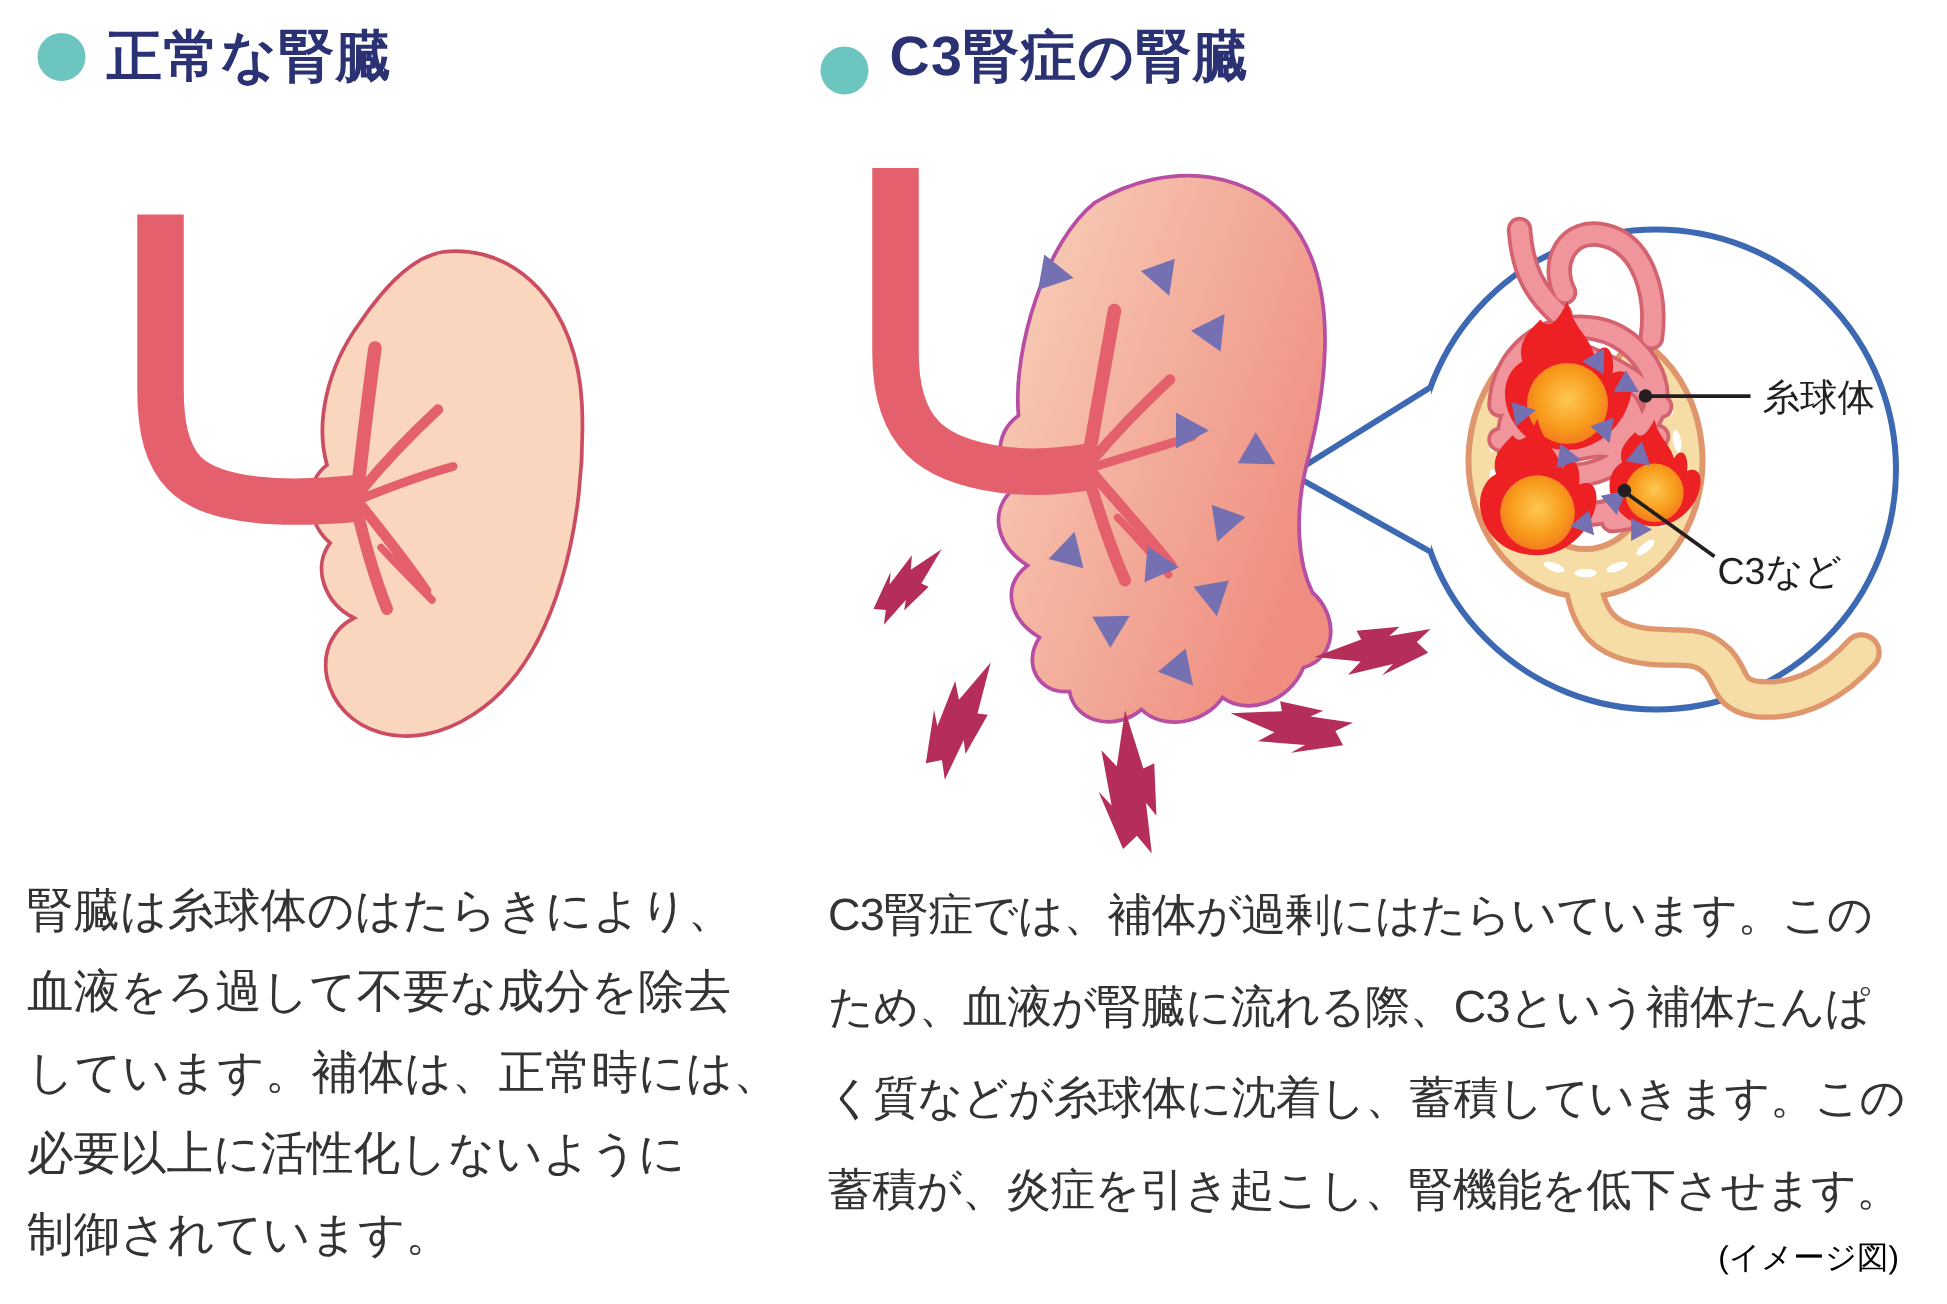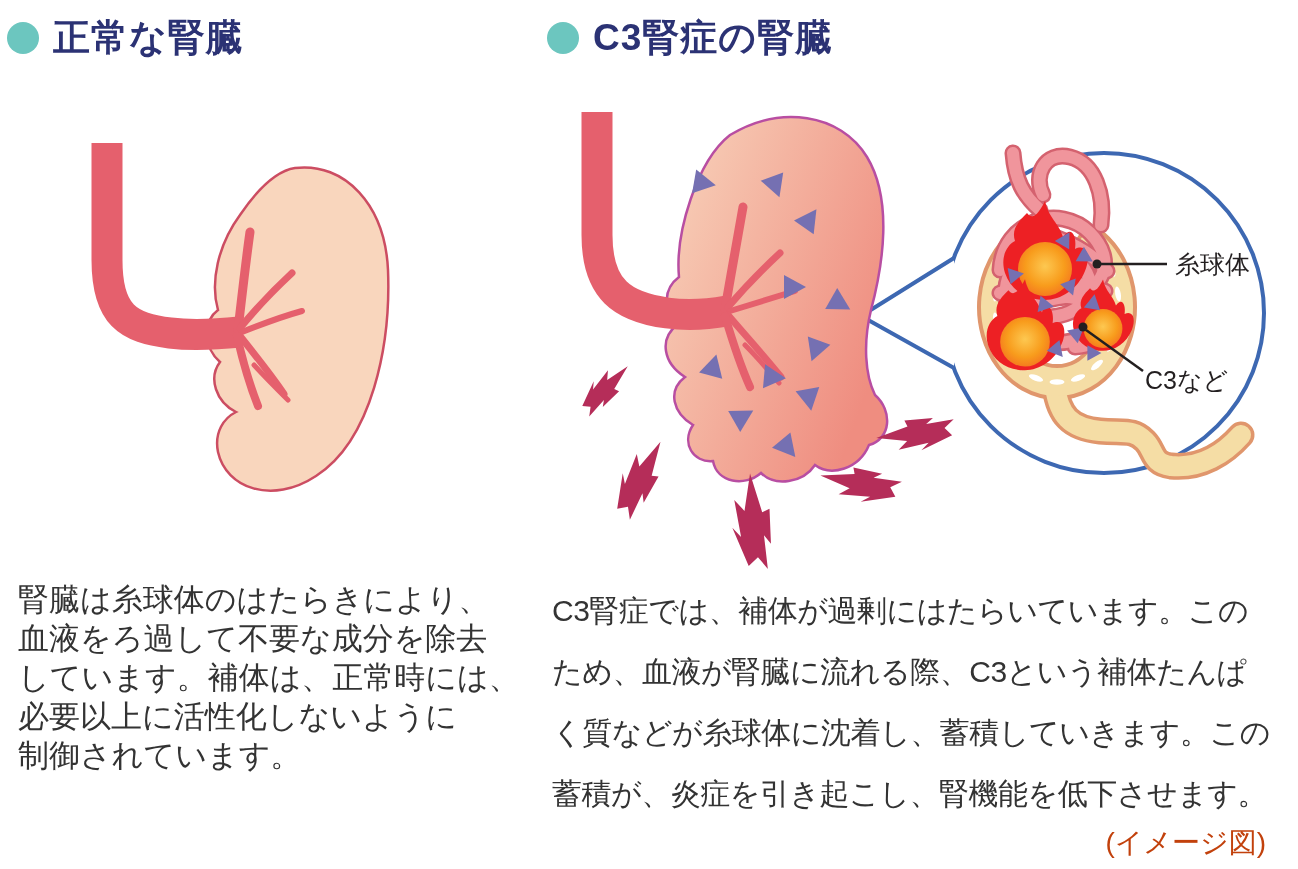--- a/index.html
+++ b/index.html
@@ -3,28 +3,28 @@
 <meta charset="utf-8">
 <style>
   html,body{margin:0;padding:0;background:#ffffff;}
   .page{
     position:relative;width:1298px;height:869px;background:#ffffff;overflow:hidden;
     font-family:"Liberation Sans",sans-serif;
   }
   .heading-row{position:absolute;display:flex;align-items:center;gap:14px;}
   .heading-row .bullet{width:32px;height:32px;border-radius:50%;background:#6cc6bf;flex:0 0 auto;}
   .heading-row .htext{font-size:37px;font-weight:700;color:#2b3274;letter-spacing:1px;white-space:nowrap;}
-  .left-heading{left:7px;top:13px;justify-content:flex-end;}
-  .right-heading{left:547px;top:13px;}
+  .left-heading{left:25px;top:13px;justify-content:flex-end;}
+  .right-heading{left:547px;top:13px;align-items:flex-end;}
   .body-text{
     position:absolute;color:#333333;white-space:pre-line;
   }
-  .body-left{left:18px;top:580px;width:505px;font-size:31px;line-height:39px;}
+  .body-left{left:18px;top:580px;width:505px;font-size:31px;line-height:54px;}
   .body-right{left:552px;top:580px;width:740px;font-size:30px;line-height:61px;letter-spacing:-0.5px;}
-  .image-note{position:absolute;right:32px;top:824px;font-size:28px;color:#c2410c;}
+  .image-note{position:absolute;right:32px;top:824px;font-size:21px;color:#000000;}
   svg{position:absolute;overflow:visible;}
   svg text{font-family:"Liberation Sans",sans-serif;fill:#231f20;}
 </style>
 </head>
 <body>
 
 <div class="page">
 
   <div class="heading-row left-heading">
     <span class="bullet"></span>

